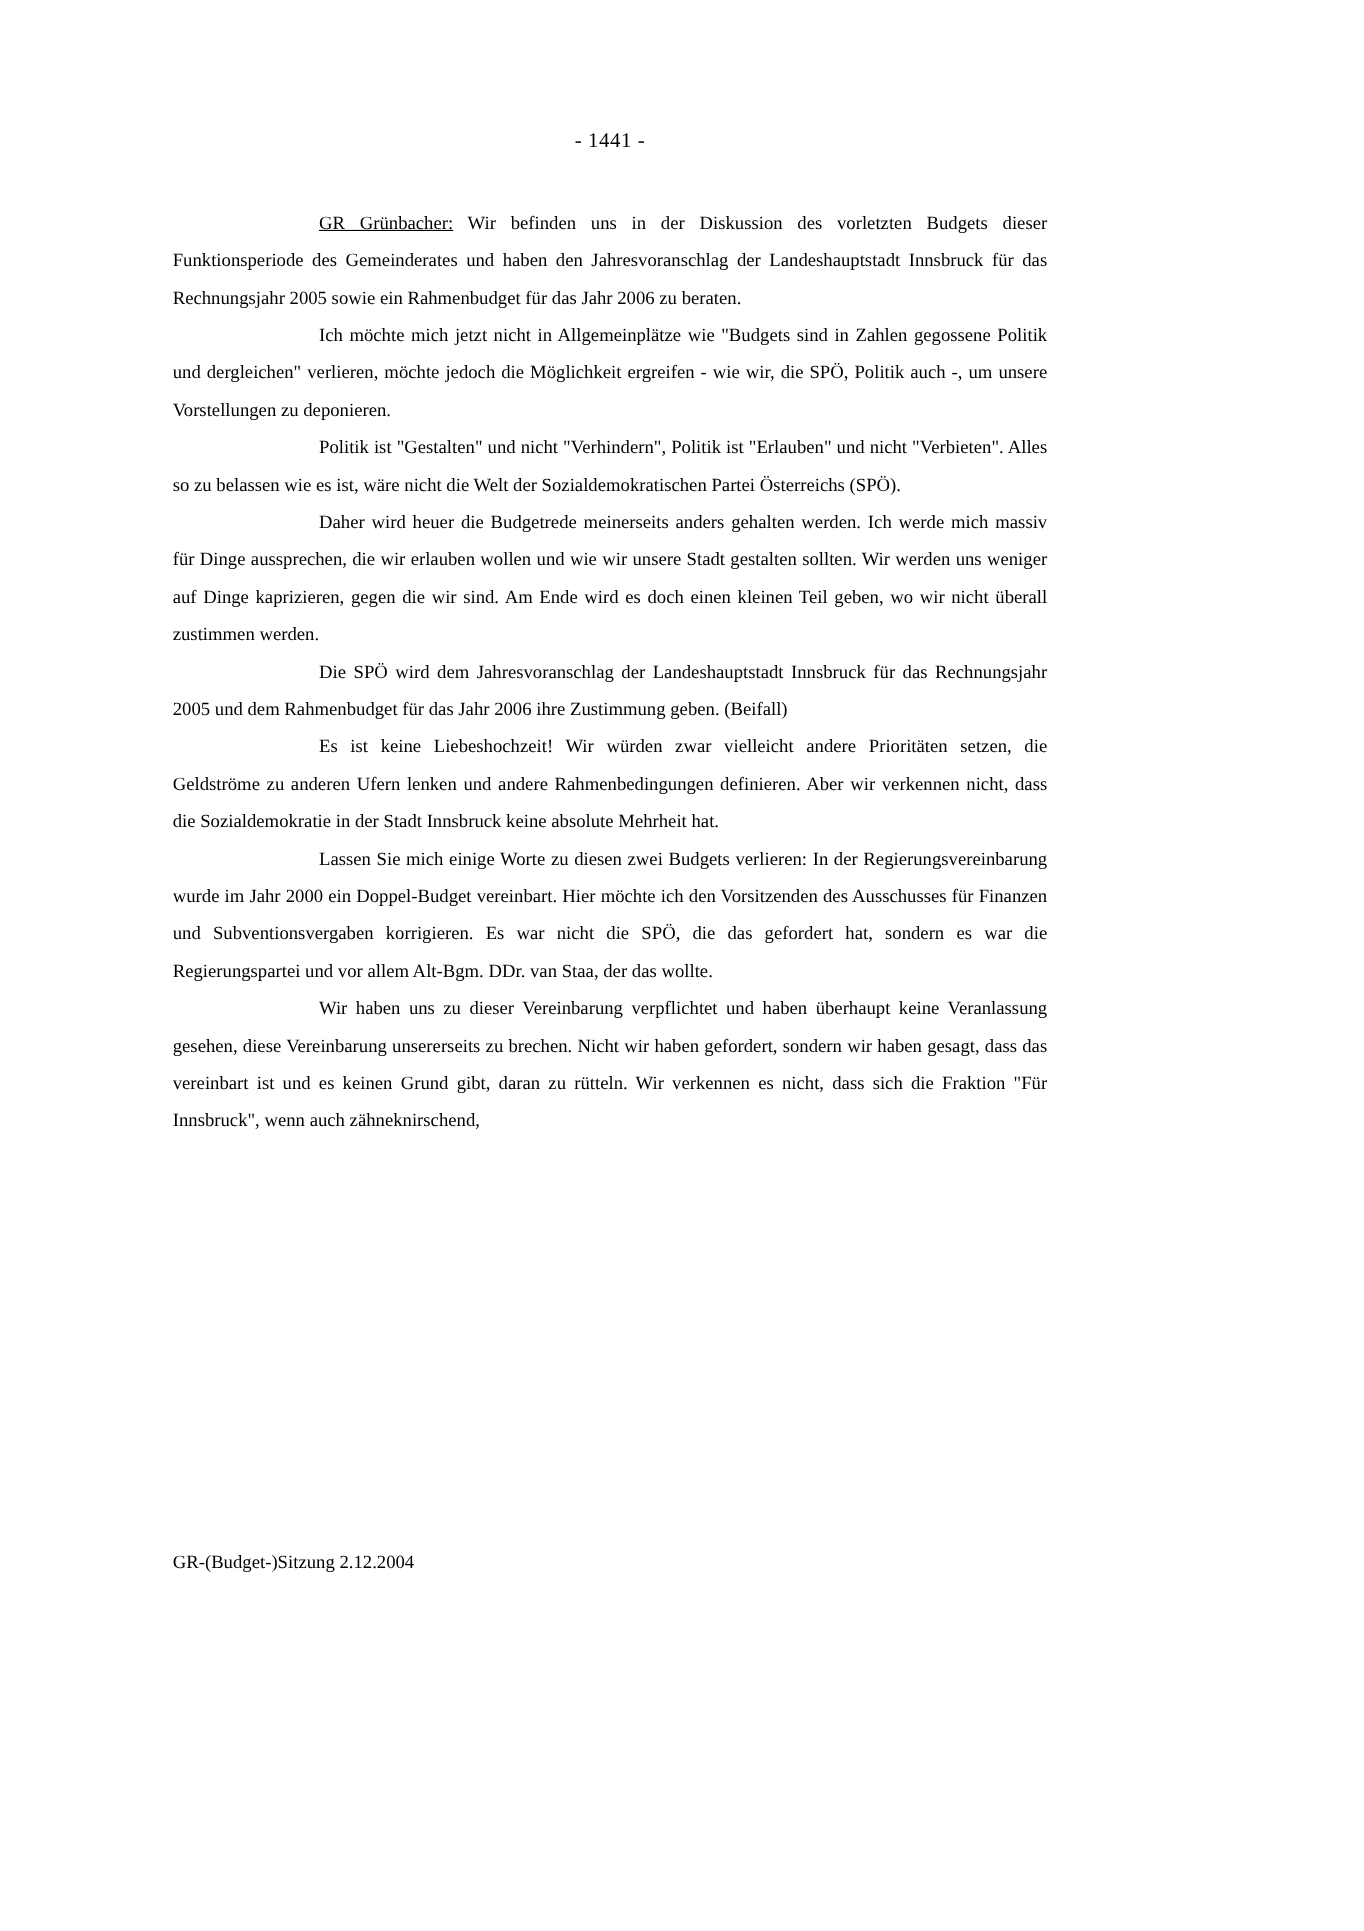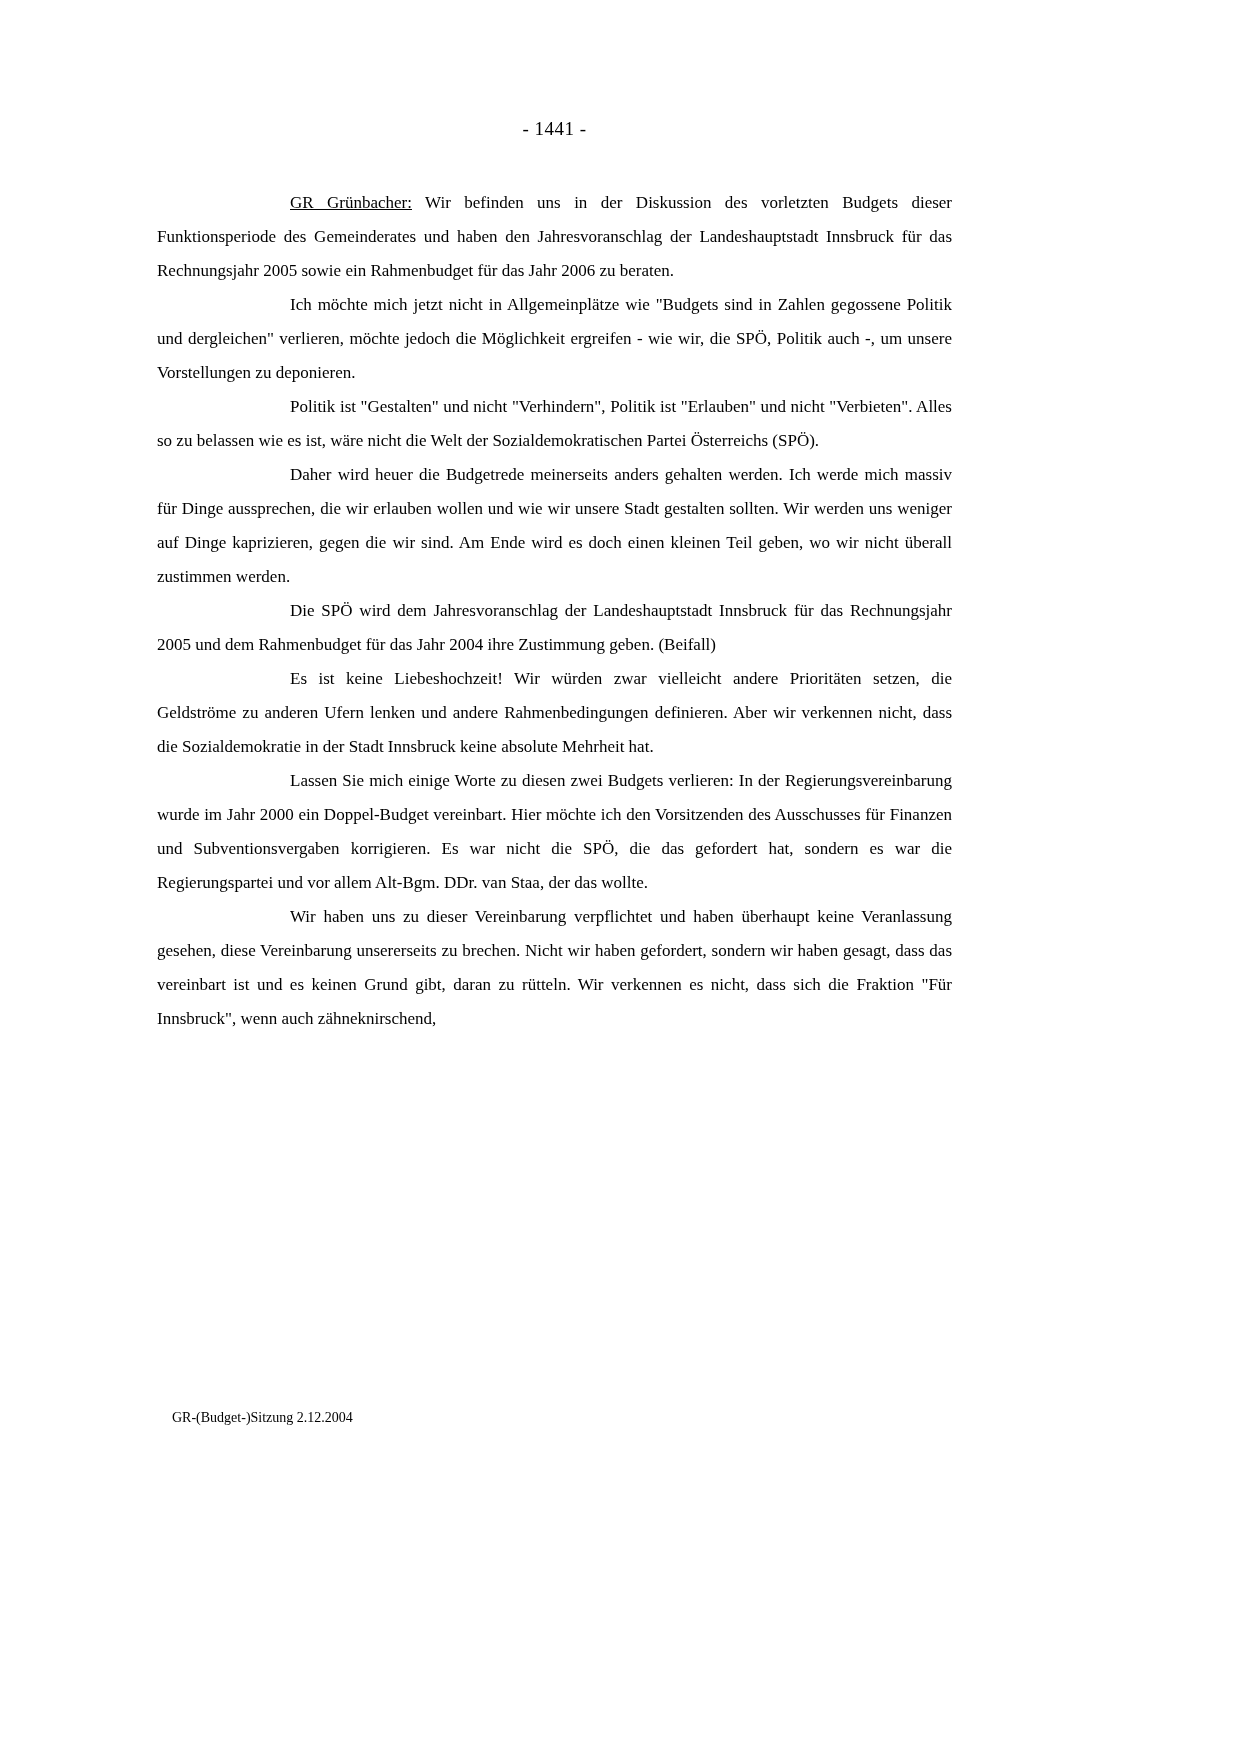--- a/index.html
+++ b/index.html
@@ -39,41 +39,41 @@
     margin: 0;
     padding: 0;
     text-indent: 133px;
   }
   .speaker {
     text-decoration: underline;
   }
   .footer {
     position: absolute;
     top: 1410px;
-    left: 172px;
-    font-size: 14px;
+    left: 157px;
+    font-size: 17px;
   }
 </style>
 </head>
 <body>
 
 <div class="page">
 
   <div class="page-number">- 1441 -</div>
 
   <div class="body-text">
     <p class="para"><span class="speaker">GR Grünbacher:</span><span> Wir befinden uns in der Diskussion des vorletzten Budgets dieser Funktionsperiode des Gemeinderates und haben den Jahresvoranschlag der Landeshauptstadt Innsbruck für das Rechnungsjahr 2005 sowie ein Rahmenbudget für das Jahr 2006 zu beraten.</span></p>
 
     <p class="para">Ich möchte mich jetzt nicht in Allgemeinplätze wie "Budgets sind in Zahlen gegossene Politik und dergleichen" verlieren, möchte jedoch die Möglichkeit ergreifen - wie wir, die SPÖ, Politik auch -, um unsere Vorstellungen zu deponieren.</p>
 
     <p class="para">Politik ist "Gestalten" und nicht "Verhindern", Politik ist "Erlauben" und nicht "Verbieten". Alles so zu belassen wie es ist, wäre nicht die Welt der Sozialdemokratischen Partei Österreichs (SPÖ).</p>
 
     <p class="para">Daher wird heuer die Budgetrede meinerseits anders gehalten werden. Ich werde mich massiv für Dinge aussprechen, die wir erlauben wollen und wie wir unsere Stadt gestalten sollten. Wir werden uns weniger auf Dinge kaprizieren, gegen die wir sind. Am Ende wird es doch einen kleinen Teil geben, wo wir nicht überall zustimmen werden.</p>
 
-    <p class="para">Die SPÖ wird dem Jahresvoranschlag der Landeshauptstadt Innsbruck für das Rechnungsjahr 2005 und dem Rahmenbudget für das Jahr 2004 ihre Zustimmung geben. (Beifall)</p>
+    <p class="para">Die SPÖ wird dem Jahresvoranschlag der Landeshauptstadt Innsbruck für das Rechnungsjahr 2005 und dem Rahmenbudget für das Jahr 2006 ihre Zustimmung geben. (Beifall)</p>
 
     <p class="para">Es ist keine Liebeshochzeit! Wir würden zwar vielleicht andere Prioritäten setzen, die Geldströme zu anderen Ufern lenken und andere Rahmenbedingungen definieren. Aber wir verkennen nicht, dass die Sozialdemokratie in der Stadt Innsbruck keine absolute Mehrheit hat.</p>
 
     <p class="para">Lassen Sie mich einige Worte zu diesen zwei Budgets verlieren: In der Regierungsvereinbarung wurde im Jahr 2000 ein Doppel-Budget vereinbart. Hier möchte ich den Vorsitzenden des Ausschusses für Finanzen und Subventionsvergaben korrigieren. Es war nicht die SPÖ, die das gefordert hat, sondern es war die Regierungspartei und vor allem Alt-Bgm. DDr. van Staa, der das wollte.</p>
 
     <p class="para">Wir haben uns zu dieser Vereinbarung verpflichtet und haben überhaupt keine Veranlassung gesehen, diese Vereinbarung unsererseits zu brechen. Nicht wir haben gefordert, sondern wir haben gesagt, dass das vereinbart ist und es keinen Grund gibt, daran zu rütteln. Wir verkennen es nicht, dass sich die Fraktion "Für Innsbruck", wenn auch zähneknirschend,</p>
   </div>
 
   <div class="footer">GR-(Budget-)Sitzung 2.12.2004</div>
 

